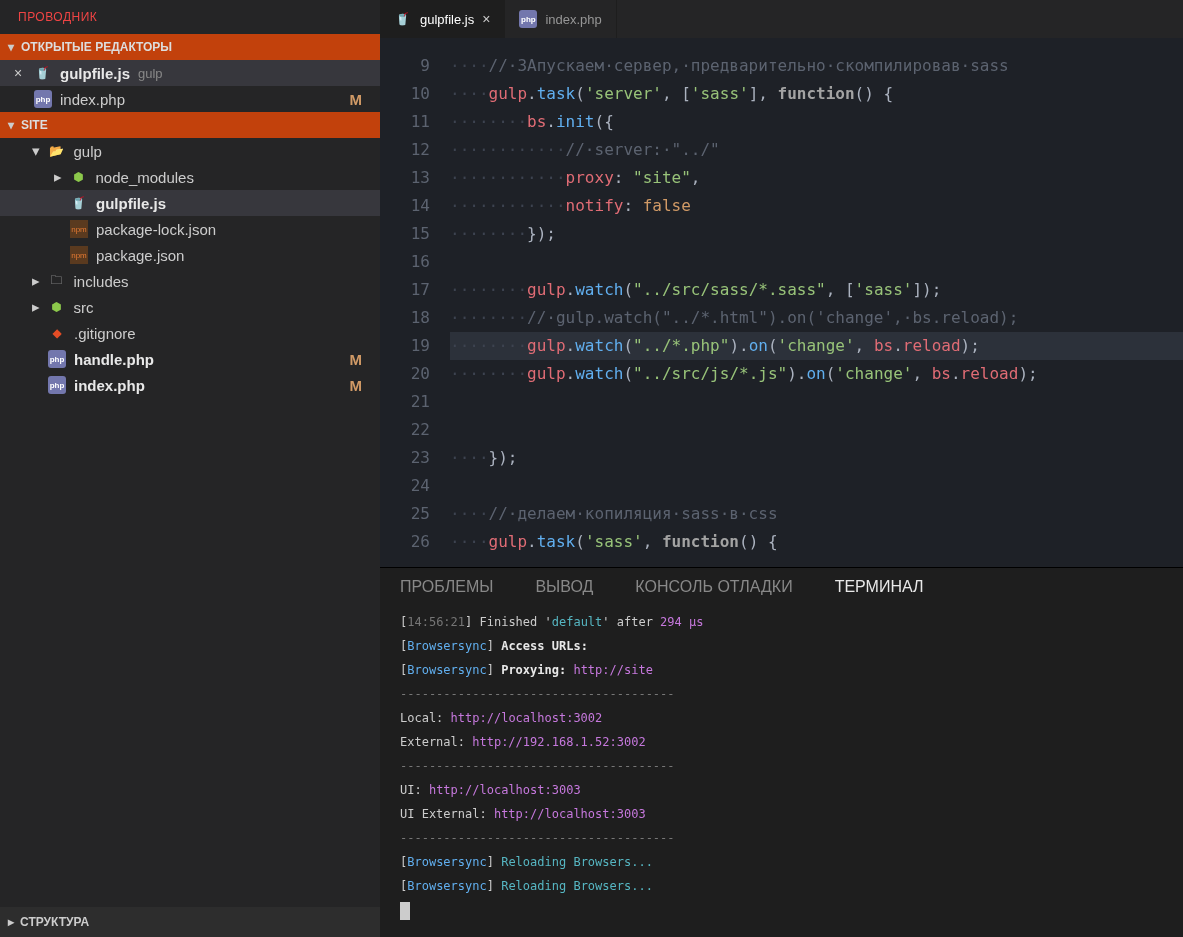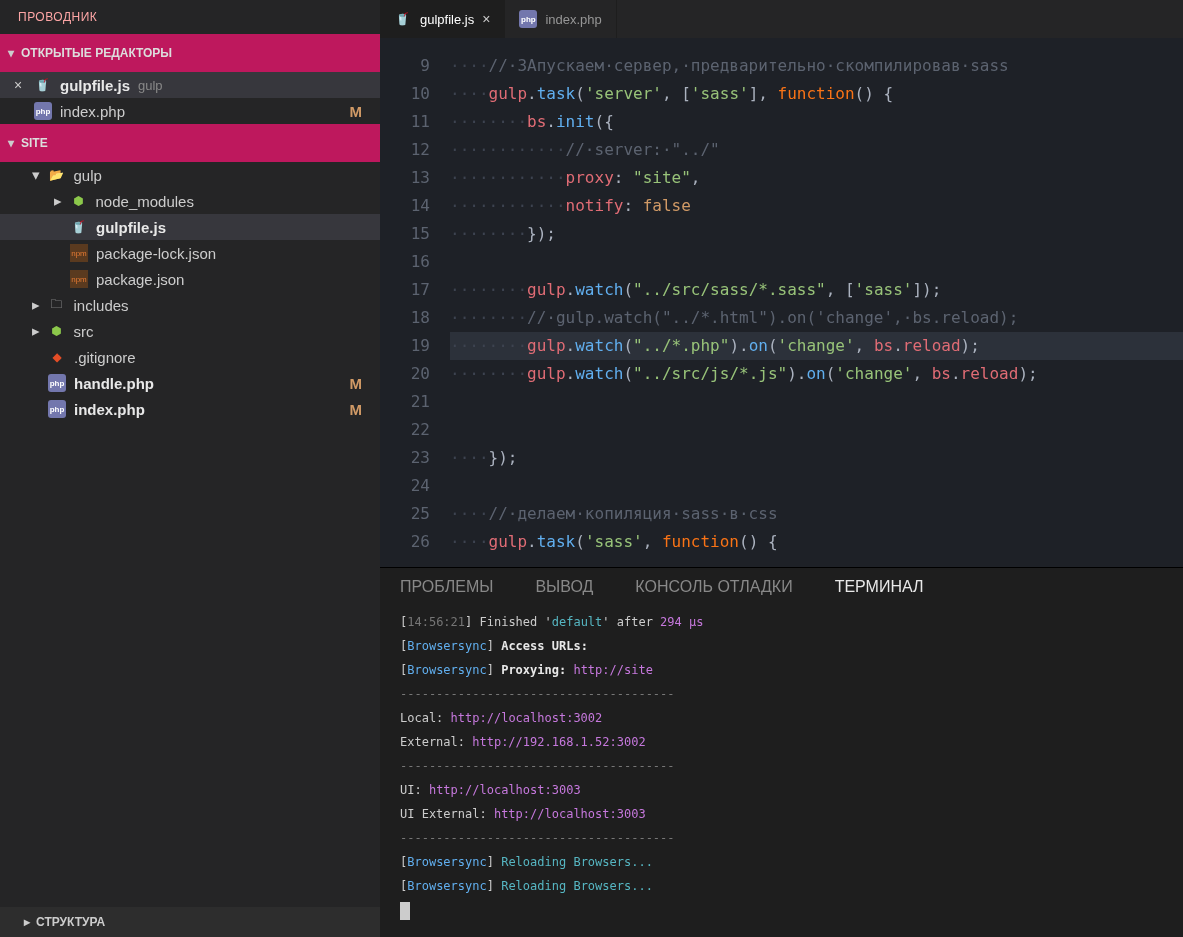--- a/index.html
+++ b/index.html
@@ -1,32 +1,32 @@
 <!DOCTYPE html>
 <html><head>
 <meta charset="utf-8">
 <style>
 * { margin:0; padding:0; box-sizing:border-box; }
 body { font-family:"Segoe UI",Arial,sans-serif; font-size:13px; background:#1e1e1e; color:#ccc; width:1183px; height:937px; overflow:hidden; }
 .root { display:flex; height:100%; }
 .sidebar { width:380px; background:#252526; display:flex; flex-direction:column; }
-.panel-title { padding:10px 18px; font-size:12px; color:#fca5a5; letter-spacing:.5px; }
-.section-header { background:#be185d; color:#ddd; font-weight:bold; font-size:12px; padding:12px 8px; display:flex; align-items:center; gap:5px; }
+.panel-title { padding:10px 18px; font-size:12px; color:#ef4444; letter-spacing:.5px; }
+.section-header { background:#c2410c; color:#ddd; font-weight:bold; font-size:12px; padding:6px 8px; display:flex; align-items:center; gap:5px; }
 .section-header .chev { display:inline-block; width:8px; }
 .open-editor-row, .tree-row { display:flex; align-items:center; padding:4px 8px 4px 10px; gap:8px; font-size:15px; color:#ccc; cursor:pointer; }
 .open-editor-row.selected, .tree-row.selected { background:#37373d; }
 .tree-row { padding-left:var(--ind,20px); }
 .close-x { color:#ccc; width:16px; text-align:center; font-size:14px; }
 .file-icon { width:18px; height:18px; display:inline-flex; align-items:center; justify-content:center; font-size:12px; }
 .flex-spacer { flex:1; }
 .badge-m { color:#d19a66; font-weight:bold; padding-right:10px; }
 .dim { color:#888; font-size:13px; }
 .folder-label { color:#ccc; }
 .file-label.bold { color:#e8e8e8; font-weight:600; }
-.structure-footer { margin-top:auto; background:#2d2d2d; padding:8px 24px; font-size:12px; color:#ccc; display:flex; align-items:center; gap:6px; font-weight:bold; }
+.structure-footer { margin-top:auto; background:#2d2d2d; padding:8px 8px; font-size:12px; color:#ccc; display:flex; align-items:center; gap:6px; font-weight:bold; }
 
 
 .ic-gulp { color:#e74c3c; }
 .ic-php { background:#7377ad; color:#fff; border-radius:3px; font-size:8px; font-weight:bold; padding:1px 2px; }
 .ic-folder-open { color:#dcb67a; }
 .ic-node { color:#8cc84b; }
 .ic-json { color:#e37933; background:#5a3a1f; border-radius:0; font-size:8px; padding:1px 2px; }
 .ic-includes { color:#bbb; }
 .ic-src { color:#8cc84b; }
 .ic-git { color:#e44d26; }
@@ -44,21 +44,21 @@
 .gutter { width:60px; text-align:right; color:#5c6370; font-family:Consolas,monospace; font-size:16px; padding:14px 10px 0 0; line-height:28px; user-select:none; }
 .code { flex:1; font-family:Consolas,monospace; font-size:16px; padding:14px 0 0 10px; line-height:28px; white-space:pre; color:#abb2bf; position:relative; }
 .code .ln { position:relative; }
 .code .hlrow { background:#2c313a; }
 .ws { color:#3d4350; }
 .c-comment { color:#5c6370; }
 .c-ident { color:#e06c75; }
 .c-func { color:#61afef; }
 .c-str { color:#98c379; }
 .c-num, .c-const { color:#d19a66; }
-.c-kw { color:#f97316; }
+.c-kw { color:#a3a3a3;font-weight:bold; }
 .c-punc { color:#abb2bf; }
 
 
 .panel-bottom { height:370px; display:flex; flex-direction:column; background:#1e1e1e; border-top:1px solid #000; }
 .panel-tabs { display:flex; gap:42px; padding:10px 20px 14px 20px; font-size:16px; color:#888; }
 .panel-tabs .ptab { cursor:pointer; }
 .panel-tabs .ptab.active { color:#e8e8e8; }
 .term { flex:1; font-family:Consolas,monospace; font-size:12px; line-height:24px; padding:0 20px; color:#ccc; overflow:hidden; }
 .t-gray { color:#767676; }
 .t-cyan { color:#56b6c2; }

